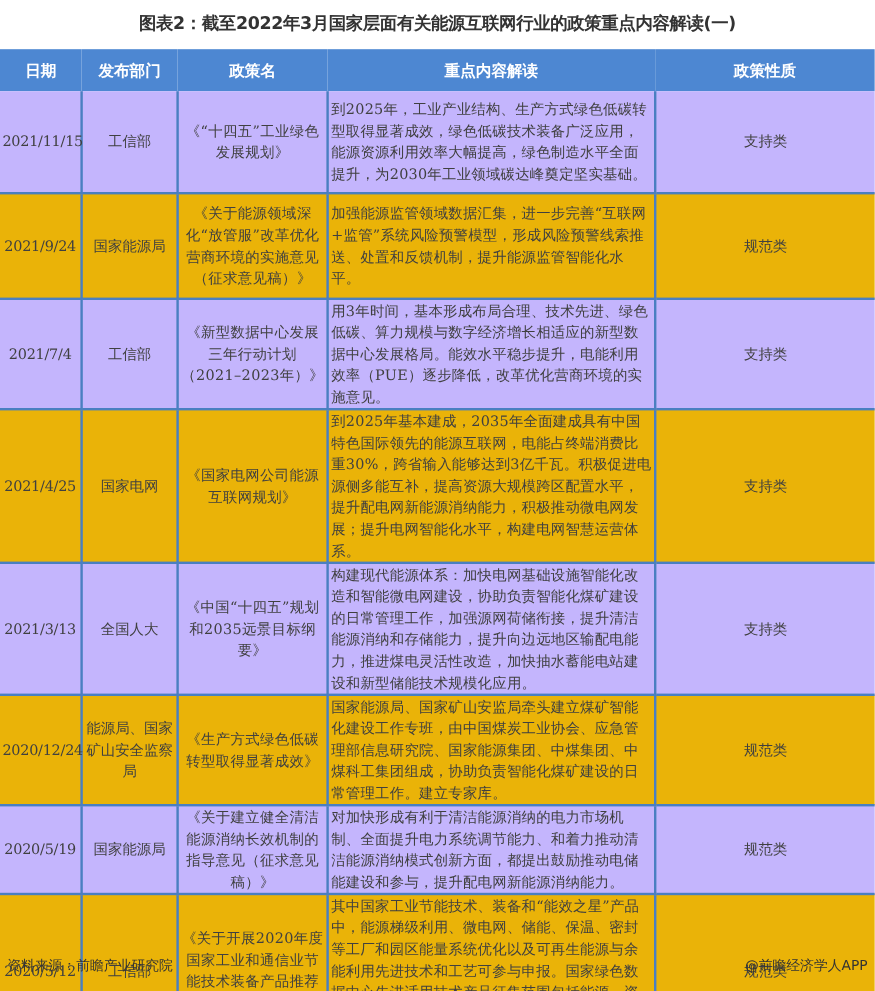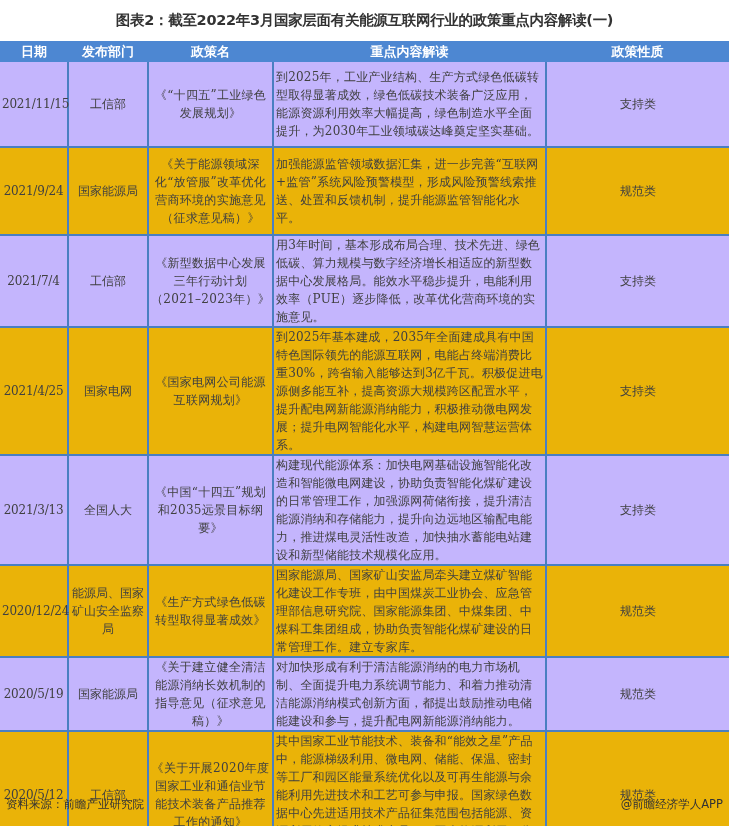--- a/index.html
+++ b/index.html
@@ -41,21 +41,21 @@
   table.policy col.c-name   { width: 125px; }
   table.policy col.c-content{ width: 273px; }
   table.policy col.c-nature { width: 183px; }
 
   table.policy thead th {
     background: #4d87d2;
     color: #ffffff;
     font-family: "DejaVu Serif", "Liberation Serif", serif;
     font-weight: bold;
     font-size: 13px;
-    height: 21px;
+    height: 35px;
     padding: 0;
     text-align: center;
     border: none;
   }
   table.policy tbody td {
     font-size: 12px;
     line-height: 18px;
     padding: 0 2px;
     vertical-align: middle;
     border-left: 2px solid #4a7fc1;

